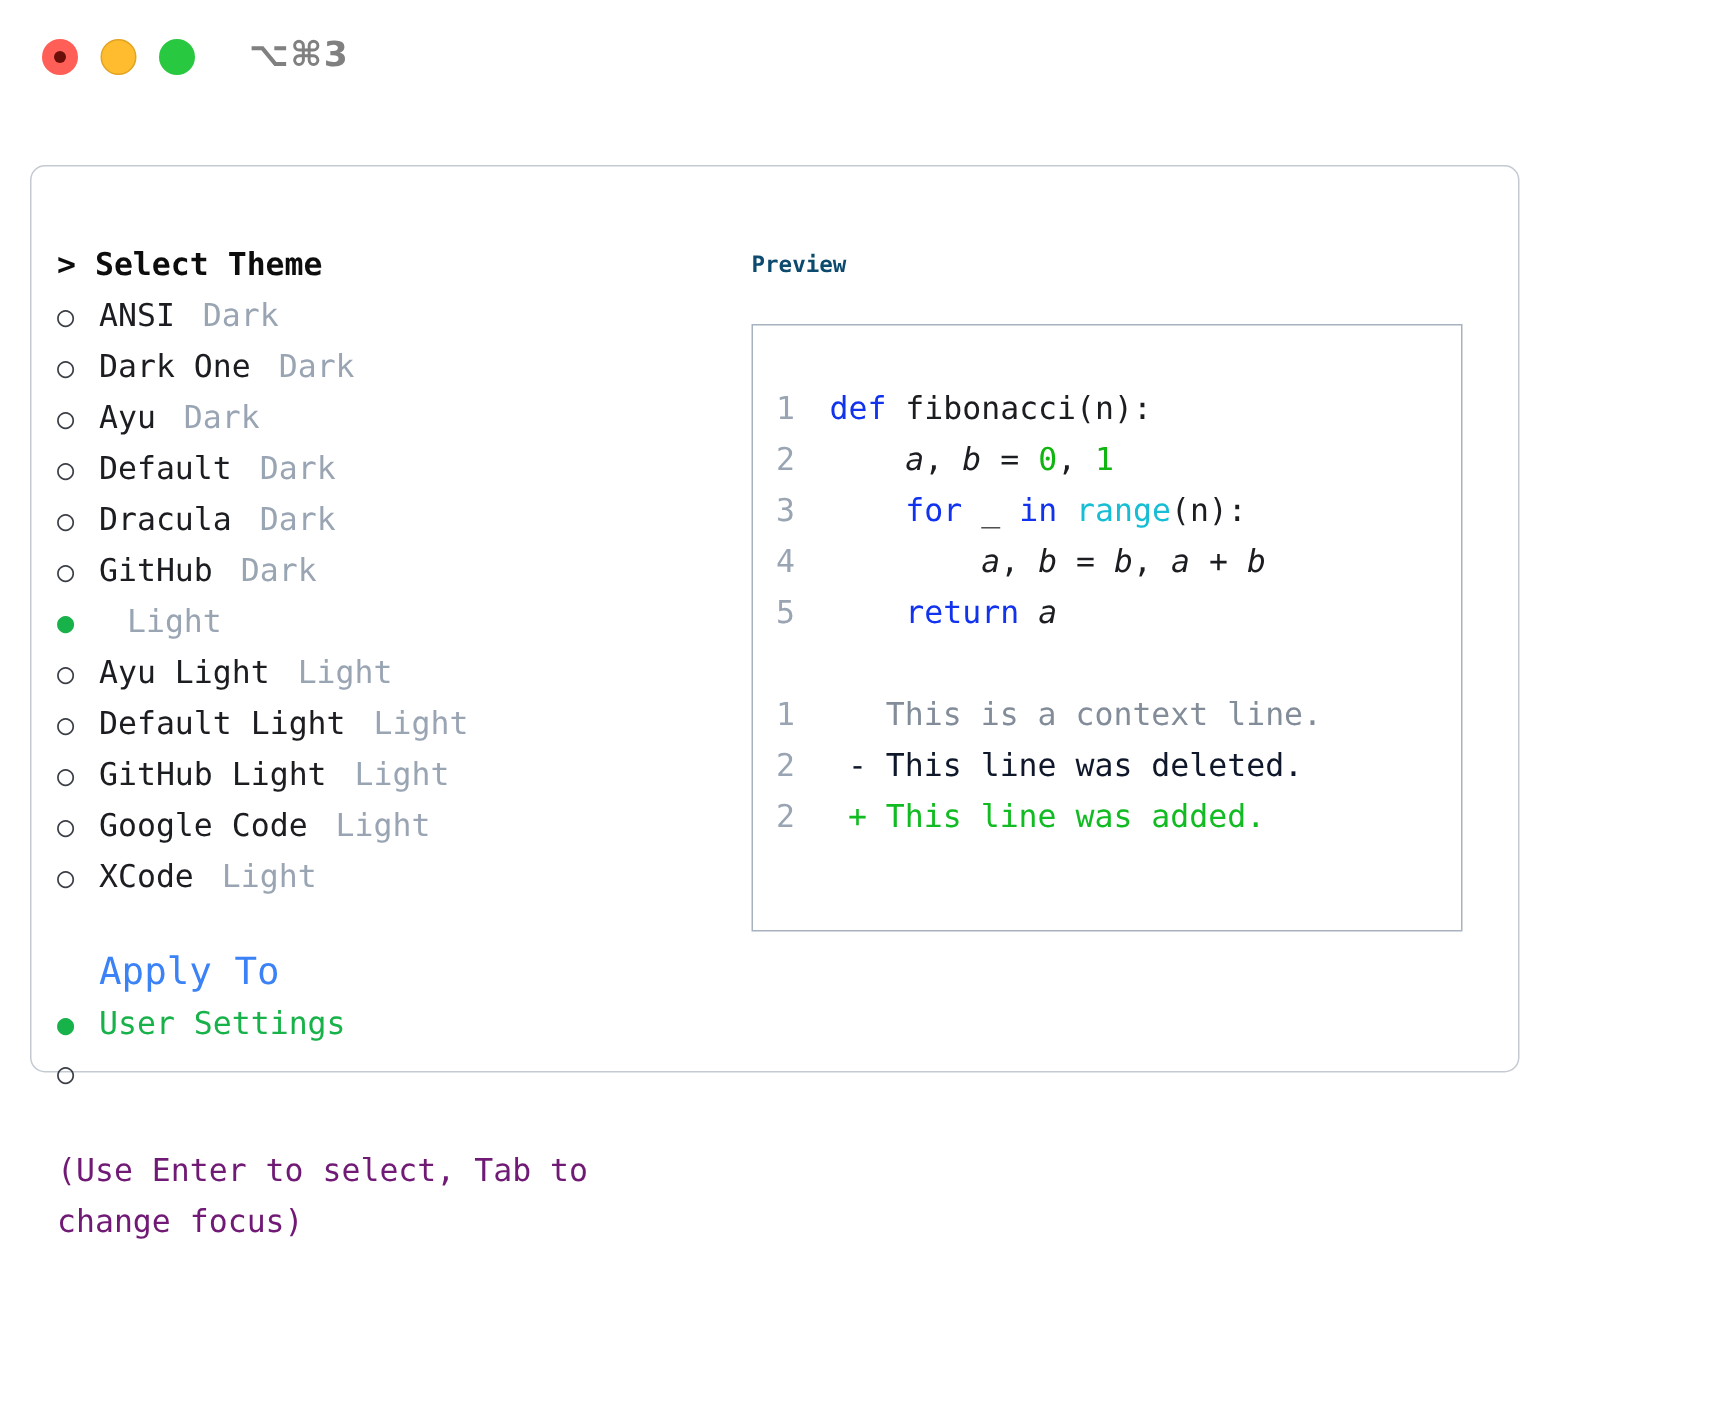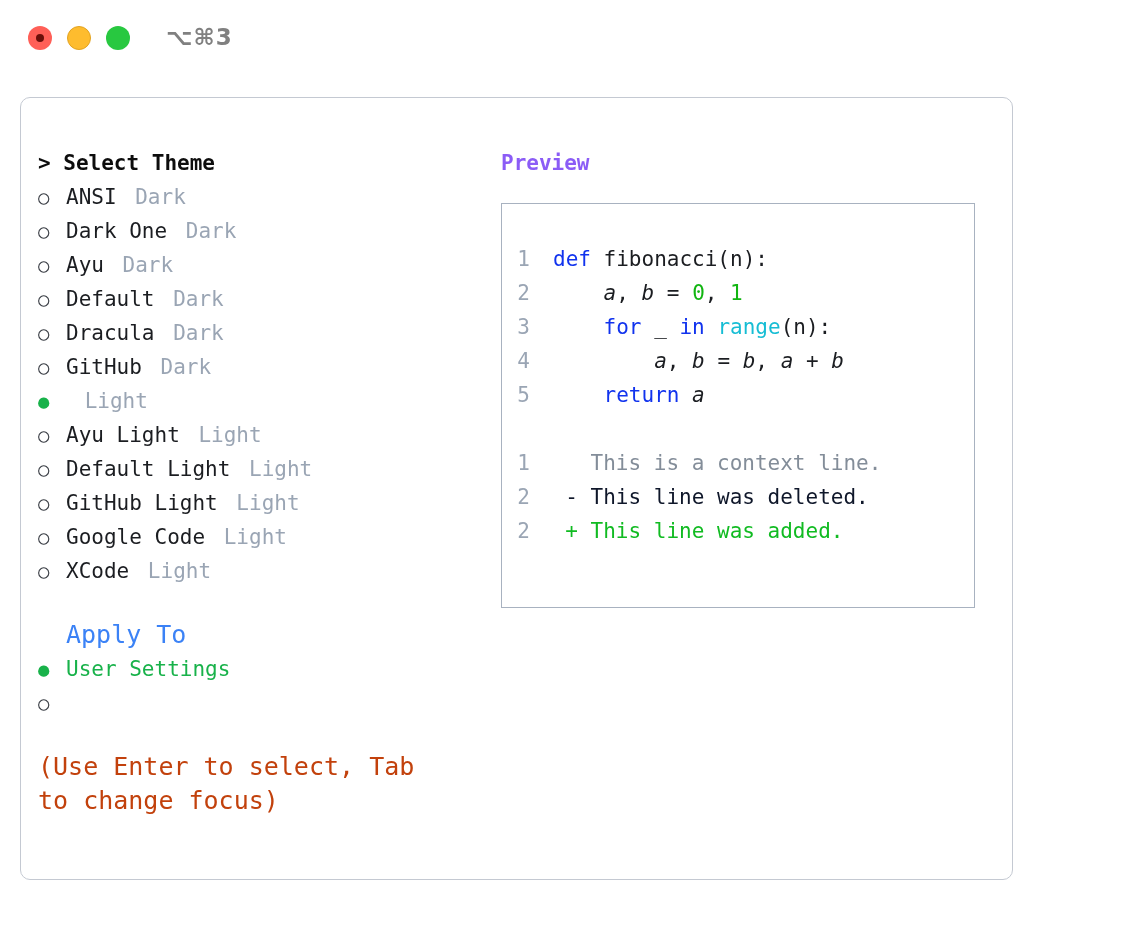--- a/index.html
+++ b/index.html
@@ -67,23 +67,23 @@
     font-weight: bold;
     color: #808080;
     letter-spacing: 1px;
     font-family: "DejaVu Sans", "Liberation Sans", sans-serif;
   }
 
   
   .panel {
     position: absolute;
     left: 20px;
-    top: 97px;
+    top: 110px;
     width: 993px;
-    height: 783px;
+    height: 605px;
     border: 1px solid #c4c9d2;
     border-radius: 10px;
     box-sizing: border-box;
     background: #ffffff;
   }
 
   .columns {
     position: absolute;
     left: 0; top: 0;
     width: 100%;
@@ -129,37 +129,37 @@
     font-size: 25px;
     color: #3b82f6;
     line-height: 34px;
     padding-left: 28px;
     white-space: pre;
   }
   .spacer-row { height: 30px; }
 
   .hint {
     margin-top: 30px;
-    font-size: 25px;
-    color: #c2410c;
+    font-size: 21px;
+    color: #701a75;
     line-height: 34px;
     width: 400px;
   }
 
   
   .right-col {
     position: absolute;
     left: 480px;
     top: 48px;
     width: 500px;
   }
   .preview-head {
-    font-size: 21px;
+    font-size: 15px;
     font-weight: bold;
-    color: #8b5cf6;
+    color: #0c4a6e;
     line-height: 34px;
   }
   .preview-box {
     margin-top: 23px;
     width: 474px;
     height: 405px;
     border: 1px solid #a8b2c0;
     box-sizing: border-box;
     background: #ffffff;
     padding: 38px 0 0 0;

